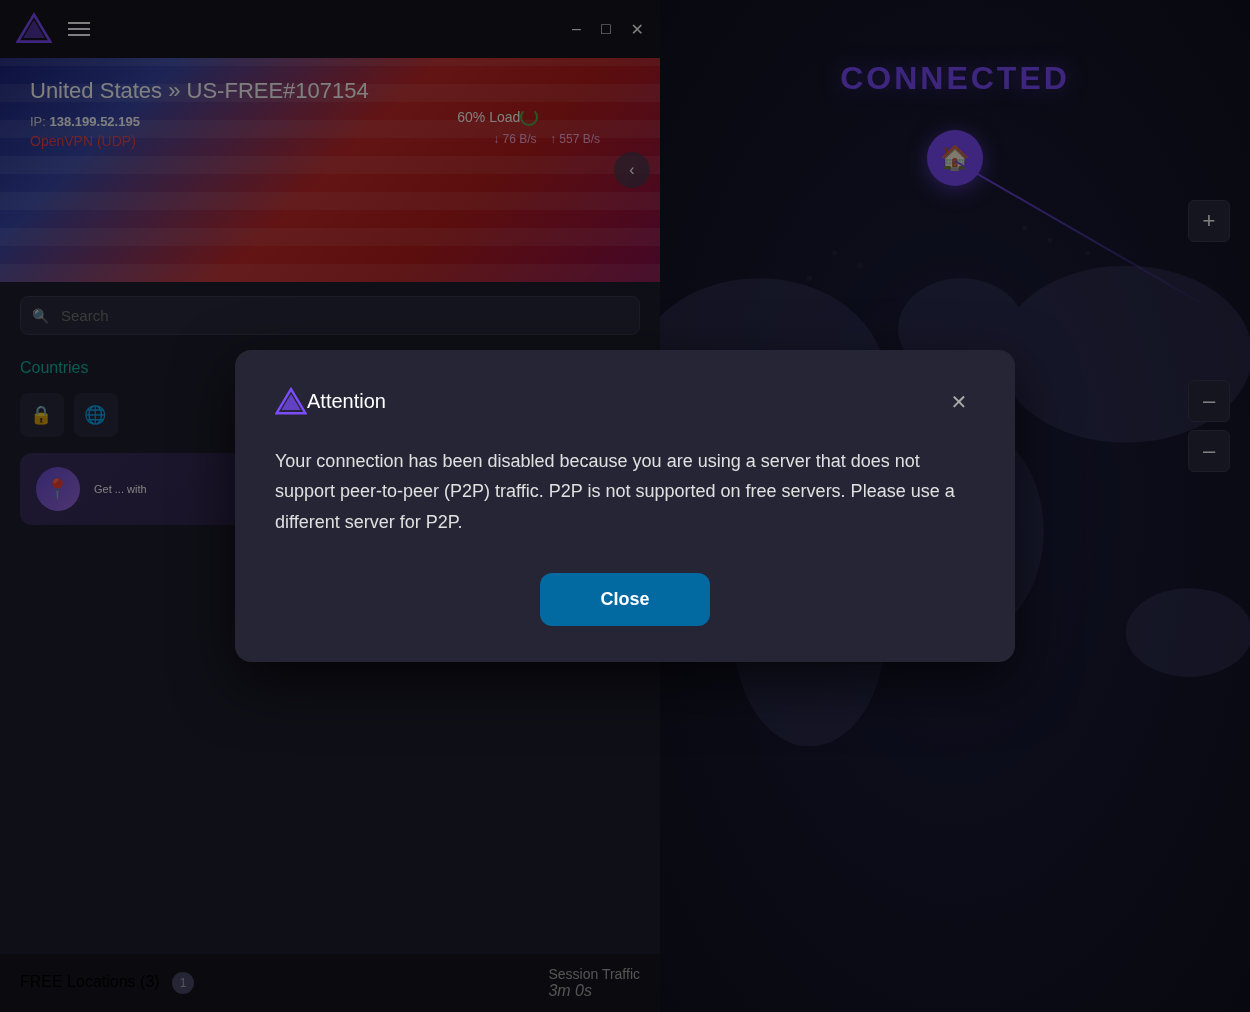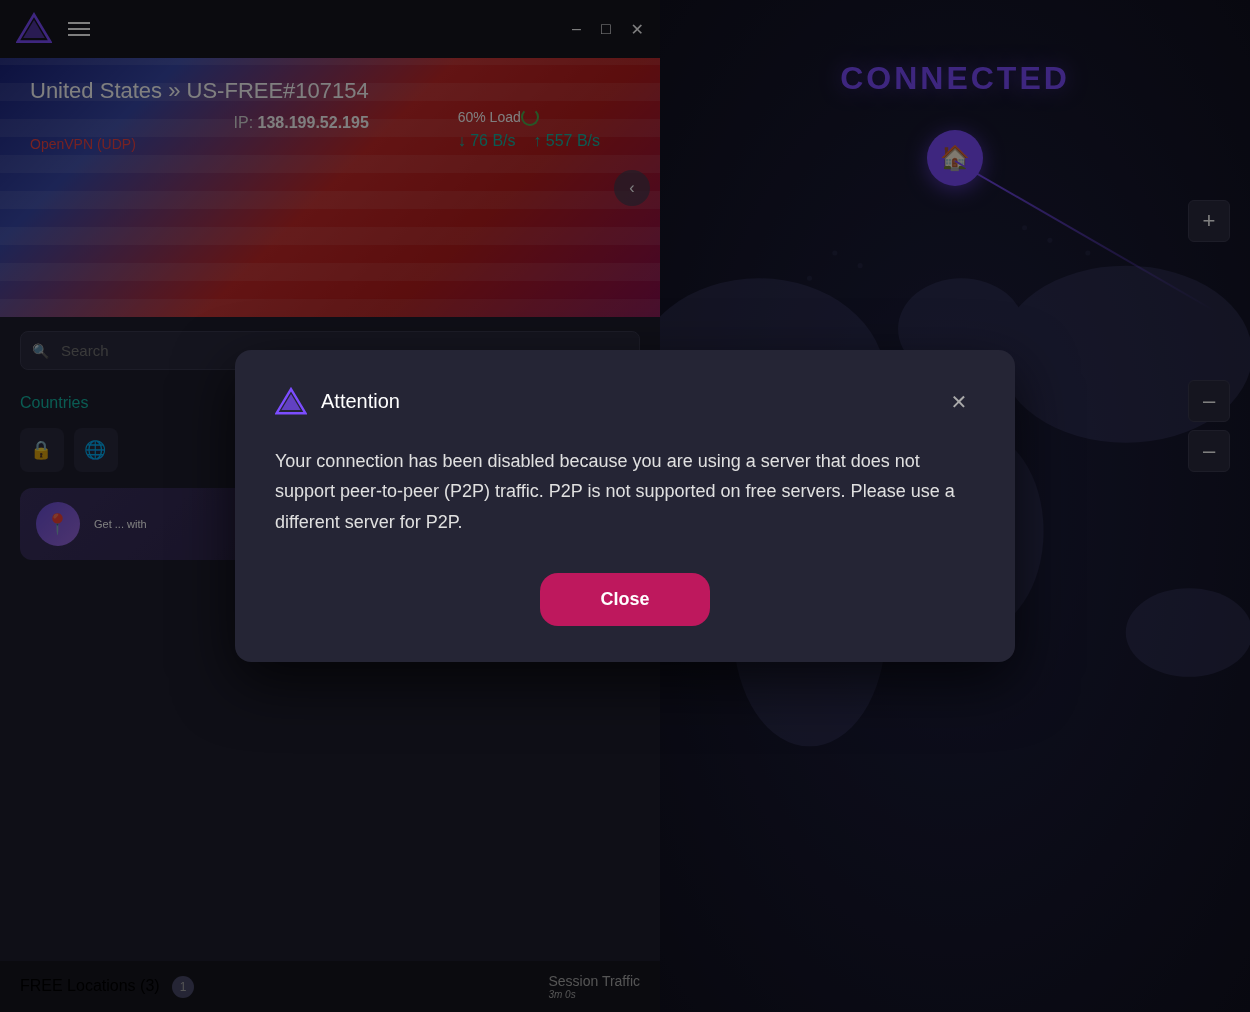--- a/index.html
+++ b/index.html
@@ -74,21 +74,21 @@
       font-size: 16px;
       cursor: pointer;
       background: none;
       border: none;
       font-family: inherit;
     }
 
     
     .server-banner {
       position: relative;
-      height: 259px;
+      height: 224px;
       flex-shrink: 0;
       overflow: hidden;
     }
 
     .flag-bg {
       width: 100%;
       height: 100%;
       background: linear-gradient(135deg, #1a237e 0%, #3949ab 20%, #c62828 50%, #b71c1c 70%, #880e4f 100%);
       position: absolute;
       top: 0;
@@ -121,23 +121,22 @@
       margin-bottom: 10px;
     }
 
     .server-details {
       display: flex;
       flex-direction: column;
       gap: 4px;
     }
 
     .server-ip {
-      font-size: 16px;
+      font-size: 13px;
       color: #ddd;
-      text-align: right;
     }
 
     .server-ip strong {
       font-weight: 700;
       color: #fff;
     }
 
     .server-protocol {
       font-size: 14px;
       color: #ef4444;
@@ -161,22 +160,23 @@
 
     .load-circle {
       width: 18px;
       height: 18px;
       border: 2px solid #4caf50;
       border-radius: 50%;
       border-top-color: transparent;
     }
 
     .speed-info {
-      font-size: 16px;
-      color: #14b8a6;
+      font-size: 12px;
+      color: #f9a8d4;
+      margin-left: 36px;
     }
 
     .chevron-btn {
       position: absolute;
       right: 10px;
       top: 50%;
       transform: translateY(-50%);
       width: 36px;
       height: 36px;
       background: rgba(60, 60, 80, 0.7);
@@ -313,21 +313,21 @@
     }
 
     .session-traffic-label {
       color: #aaa;
       font-size: 14px;
       font-weight: 400;
     }
 
     .session-value {
       color: #aaa;
-      font-size: 10px;
+      font-size: 16px;
       font-style: italic;
     }
 
     
     .map-panel {
       position: absolute;
       left: 660px;
       top: 0;
       right: 0;
       bottom: 0;
@@ -458,21 +458,20 @@
       border-radius: 16px;
       width: 780px;
       padding: 36px 40px;
       position: relative;
       box-shadow: 0 20px 60px rgba(0,0,0,0.7);
     }
 
     .modal-header {
       display: flex;
       align-items: center;
-      gap: 14px;
       margin-bottom: 28px;
       justify-content: flex-end;
     }
 
     .modal-logo {
       width: 32px;
       height: 32px;
     }
 
     .modal-title {
@@ -501,24 +500,24 @@
       line-height: 1.7;
       margin-bottom: 36px;
     }
 
     .modal-footer {
       display: flex;
       justify-content: center;
     }
 
     .close-btn {
-      background: #be185d;
+      background: #0369a1;
       color: #fff;
       border: none;
-      border-radius: 18px;
+      border-radius: 12px;
       padding: 16px 60px;
       font-size: 18px;
       font-weight: 600;
       cursor: pointer;
       transition: background 0.2s;
     }
 
     
     .triangle-logo {
       display: inline-block;

